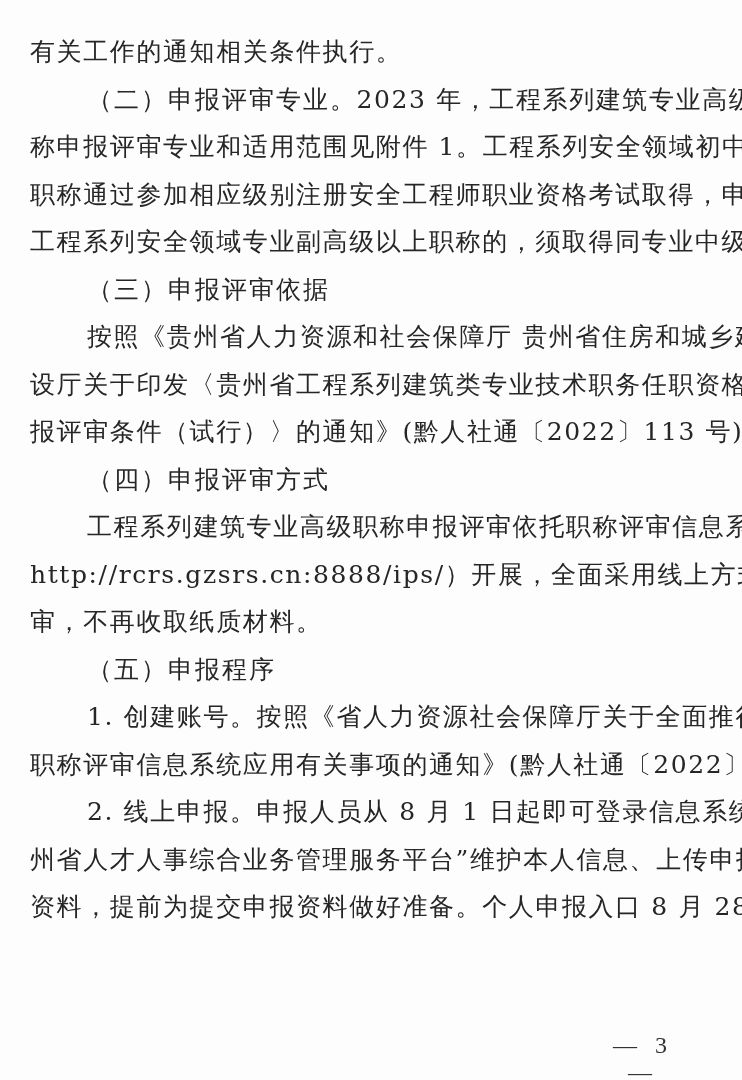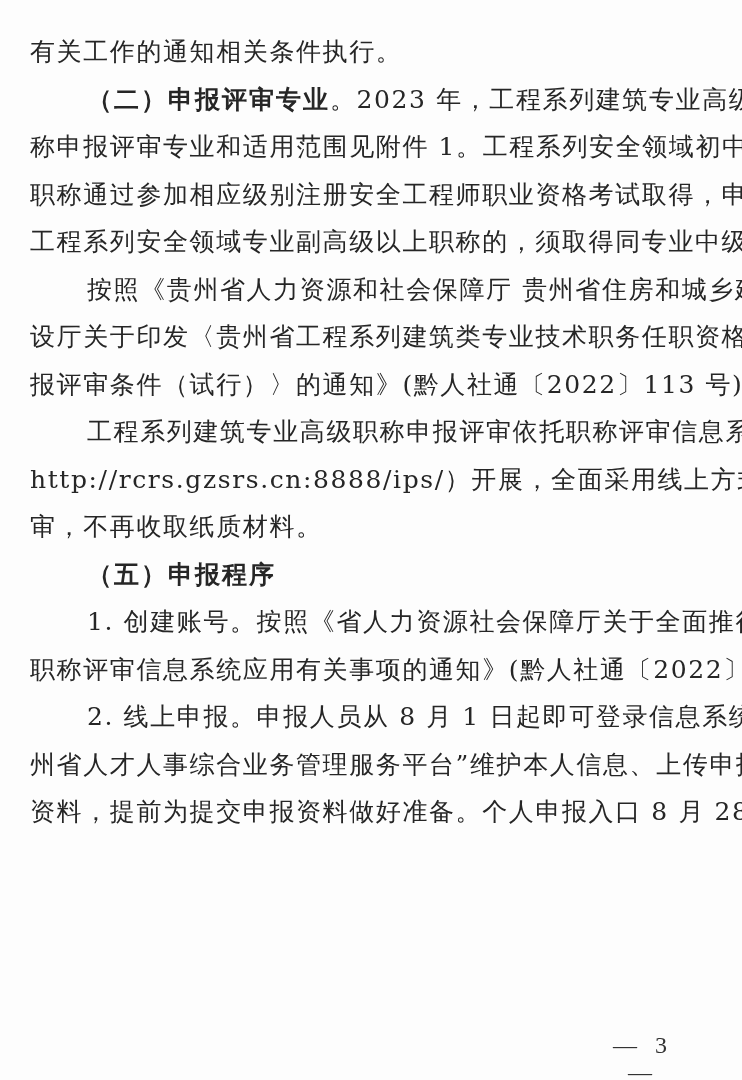--- a/index.html
+++ b/index.html
@@ -38,21 +38,21 @@
     overflow: visible;
   }
   .line.indent {
     padding-left: 57px;
   }
   .line.justify {
     text-align: justify;
     text-align-last: justify;
   }
   .heading {
-    font-weight: bold;
+    font-weight: normal;
     letter-spacing: 2px;
   }
   .page-number {
     position: absolute;
     left: 598px;
     top: 1032px;
     width: 90px;
     text-align: center;
     font-size: 24px;
     font-family: "Liberation Serif", "DejaVu Serif", serif;
@@ -63,23 +63,25 @@
 </head>
 <body>
 
 <div class="page">
   <div class="body-text">
     <div class="line">有关工作的通知相关条件执行。</div>
     <div class="line indent justify"><span class="heading">（二）申报评审专业</span><span>。2023 年，工程系列建筑专业高级职</span></div>
     <div class="line justify">称申报评审专业和适用范围见附件 1。工程系列安全领域初中级</div>
     <div class="line justify">职称通过参加相应级别注册安全工程师职业资格考试取得，申报</div>
     <div class="line justify">工程系列安全领域专业副高级以上职称的，须取得同专业中级注</div>
+    <div class="line indent heading">（三）申报评审依据</div>
     <div class="line indent justify">按照《贵州省人力资源和社会保障厅 贵州省住房和城乡建</div>
     <div class="line justify">设厅关于印发〈贵州省工程系列建筑类专业技术职务任职资格申</div>
     <div class="line justify">报评审条件（试行）〉的通知》(黔人社通〔2022〕113 号)执行。</div>
+    <div class="line indent heading">（四）申报评审方式</div>
     <div class="line indent justify">工程系列建筑专业高级职称申报评审依托职称评审信息系</div>
     <div class="line justify">http://rcrs.gzsrs.cn:8888/ips/）开展，全面采用线上方式进行申报评</div>
     <div class="line">审，不再收取纸质材料。</div>
     <div class="line indent heading">（五）申报程序</div>
     <div class="line indent justify">1. 创建账号。按照《省人力资源社会保障厅关于全面推行</div>
     <div class="line justify">职称评审信息系统应用有关事项的通知》(黔人社通〔2022〕80</div>
     <div class="line indent justify">2. 线上申报。申报人员从 8 月 1 日起即可登录信息系统“贵</div>
     <div class="line justify">州省人才人事综合业务管理服务平台”维护本人信息、上传申报</div>
     <div class="line justify">资料，提前为提交申报资料做好准备。个人申报入口 8 月 28 日</div>
   </div>

